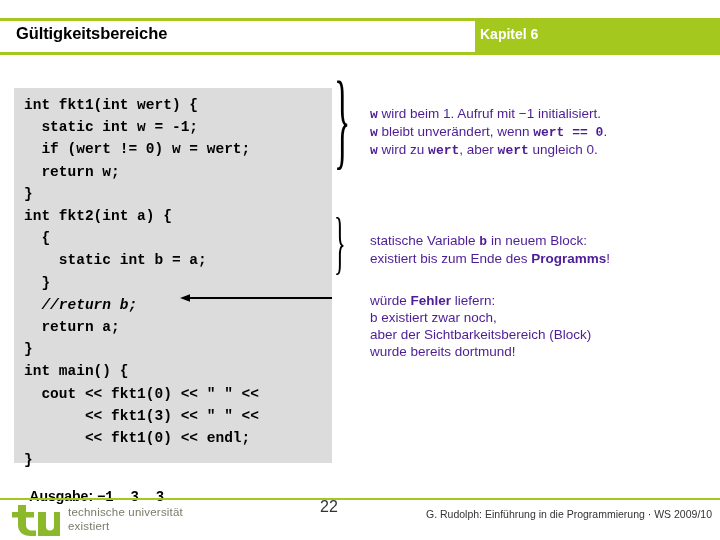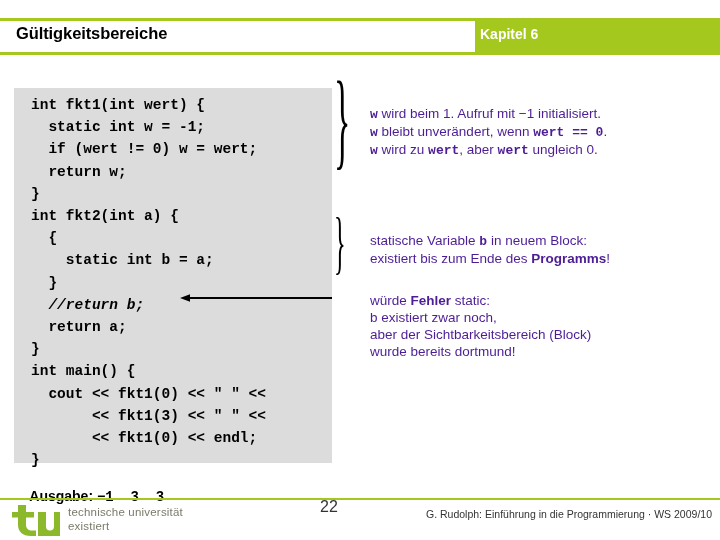--- a/index.html
+++ b/index.html
@@ -69,21 +69,21 @@
     font-family: "Liberation Mono", "DejaVu Sans Mono", monospace;
     font-size: 14.5px;
     font-weight: bold;
     line-height: 22.2px;
     color: #000000;
     padding: 6px 0 0 0;
     box-sizing: border-box;
     white-space: pre;
   }
   .code-line {
-    padding-left: 17px;
+    padding-left: 10px;
     white-space: pre;
   }
   .code-line.commented {
     font-style: italic;
   }
 
   
   .brace {
     position: absolute;
     font-family: "Liberation Serif", "DejaVu Serif", serif;
@@ -229,21 +229,21 @@
   <div>
     <span>statische Variable </span><span class="mono">b</span><span> in neuem Block:</span>
   </div>
   <div>
     <span>existiert bis zum Ende des </span><b>Programms</b><span>!</span>
   </div>
 </div>
 
 <div class="note" id="note-error">
   <div>
-    <span>würde </span><b>Fehler</b><span> static:</span>
+    <span>würde </span><b>Fehler</b><span> liefern:</span>
   </div>
   <div>b existiert zwar noch,</div>
   <div>aber der Sichtbarkeitsbereich (Block)</div>
   <div>wurde bereits dortmund!</div>
 </div>
 
 <div id="output-line">
   <span>Ausgabe: </span><span class="val">−1  3  3</span>
 </div>
 

